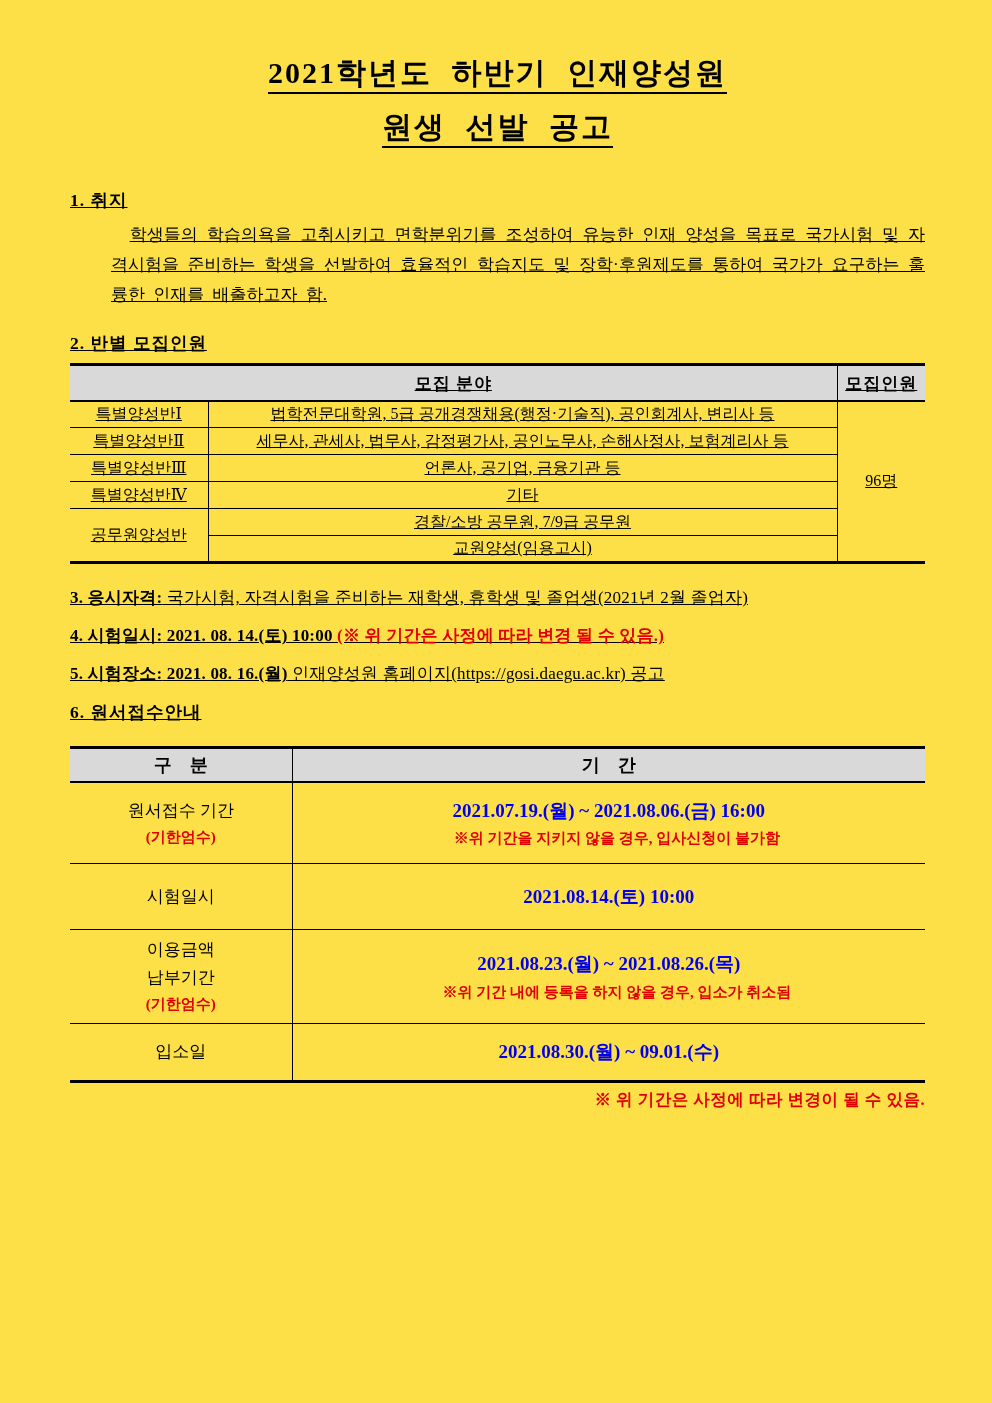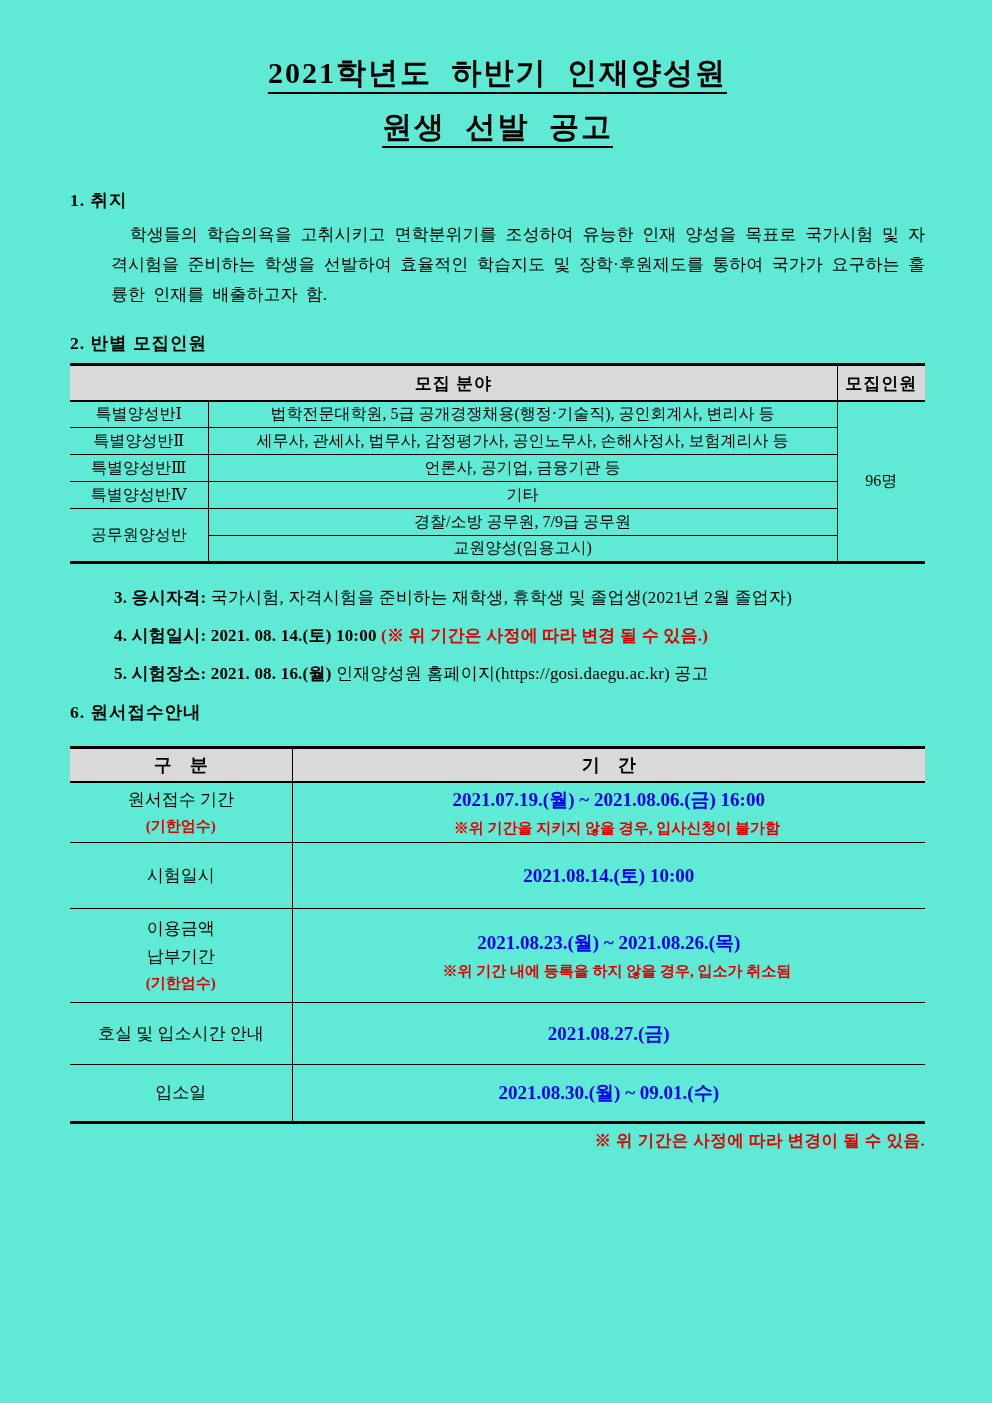--- a/index.html
+++ b/index.html
@@ -5,42 +5,42 @@
   :root{
     --accent-blue:#0000f0;
     --accent-red:#e00000;
     --header-bg:#d9d9d9;
     --ink:#000;
   }
   *{box-sizing:border-box;margin:0;padding:0;}
   html,body{background:#fff;}
   body{font-family:"Liberation Serif","DejaVu Serif",serif;color:var(--ink);}
   .page{
-    width:992px;height:1403px;background:#5eead4;
+    width:992px;height:1403px;background:#fde047;
     padding:58px 67px 0 70px;overflow:hidden;position:relative;
   }
   
   .doc-title{text-align:center;font-weight:bold;font-size:30px;line-height:1.0;margin-bottom:46px;}
   .title-line{
     display:inline-block;
     text-decoration:underline;
     text-underline-offset:9px;
     text-decoration-thickness:2px;
     word-spacing:10px;
     letter-spacing:2px;
   }
   .doc-title .title-row{display:block;}
   .doc-title .title-row + .title-row{margin-top:24px;}
   
   h2.sec-heading{font-size:17.5px;font-weight:bold;letter-spacing:1px;margin-bottom:8px;}
   .body-text{
     font-size:17px;line-height:1.75;text-align:justify;text-indent:1.1em;
     word-spacing:4px;margin-bottom:22px;margin-left:41px;
   }
-  .sec{margin-bottom:22px;}
+  .sec{margin-bottom:22px;text-decoration:underline;}
   
   table{border-collapse:collapse;width:100%;}
   .recruit-table{
     border-top:3px solid #000;border-bottom:3px solid #000;
     table-layout:fixed;margin-top:4px;
   }
   .recruit-table th,.recruit-table td{
     border:1px solid #000;text-align:center;vertical-align:middle;
     font-size:16px;padding:0 4px;
   }
@@ -48,21 +48,21 @@
     background:var(--header-bg);font-weight:bold;font-size:17px;
     height:36px;border-bottom:2.5px solid #000;letter-spacing:1px;
   }
   .recruit-table th:first-child,.recruit-table td:first-child{border-left:none;}
   .recruit-table th:last-child,.recruit-table td:last-child{border-right:none;}
   .recruit-table tbody td{height:27px;}
   .col-class{width:138px;}
   .col-count{width:88px;}
   
   .item{font-size:17px;margin-bottom:15px;letter-spacing:.2px;}
-  .item .lbl{font-weight:bold;margin-left:44px;}
+  .item .lbl{font-weight:bold;}
   .item .val-bold{font-weight:bold;}
   .item .red-note{color:var(--accent-red);font-weight:bold;}
   
   .schedule-table{
     border-top:3px solid #000;border-bottom:3px solid #000;
     table-layout:fixed;margin-top:12px;
   }
   .schedule-table th,.schedule-table td{
     border:1px solid #000;vertical-align:middle;padding:2px 0;
   }
@@ -75,21 +75,21 @@
   .sched-col-label{width:222px;}
   .label-cell{text-align:center;font-size:17px;line-height:1.65;}
   .period-cell{text-align:center;}
   .period{color:var(--accent-blue);font-weight:bold;font-size:19px;line-height:1.5;}
   .cell-note{
     color:var(--accent-red);font-weight:bold;font-size:15px;
     text-align:center;padding-left:16px;line-height:1.5;margin-top:2px;
   }
   .sublabel{color:var(--accent-red);font-size:15px;font-weight:bold;}
   .subnote{color:#000;font-size:15px;margin-top:2px;}
-  .r-apply{height:61px;}
+  .r-apply{height:82px;}
   .r-exam{height:66px;}
   .r-pass{height:70px;}
   .r-pay{height:94px;}
   .r-room{height:62px;}
   .r-enter{height:58px;}
   
   .footer-note{
     color:var(--accent-red);font-weight:bold;font-size:16.5px;
     text-align:right;margin-top:6px;letter-spacing:.5px;
   }
@@ -192,26 +192,20 @@
           <td class="label-cell">
             <div>이용금액</div>
             <div>납부기간</div>
             <div class="sublabel">(기한엄수)</div>
           </td>
           <td class="period-cell">
             <div class="period">2021.08.23.(월) ~ 2021.08.26.(목)</div>
             <div class="cell-note">※위 기간 내에 등록을 하지 않을 경우, 입소가 취소됨</div>
           </td>
         </tr>
-        <tr class="r-room">
-          <td class="label-cell">호실 및 입소시간 안내</td>
-          <td class="period-cell">
-            <div class="period">2021.08.27.(금)</div>
-          </td>
-        </tr>
         <tr class="r-enter">
           <td class="label-cell">입소일</td>
           <td class="period-cell">
             <div class="period">2021.08.30.(월) ~ 09.01.(수)</div>
           </td>
         </tr>
       </tbody>
     </table>
     <p class="footer-note">※ 위 기간은 사정에 따라 변경이 될 수 있음.</p>
   </section>

